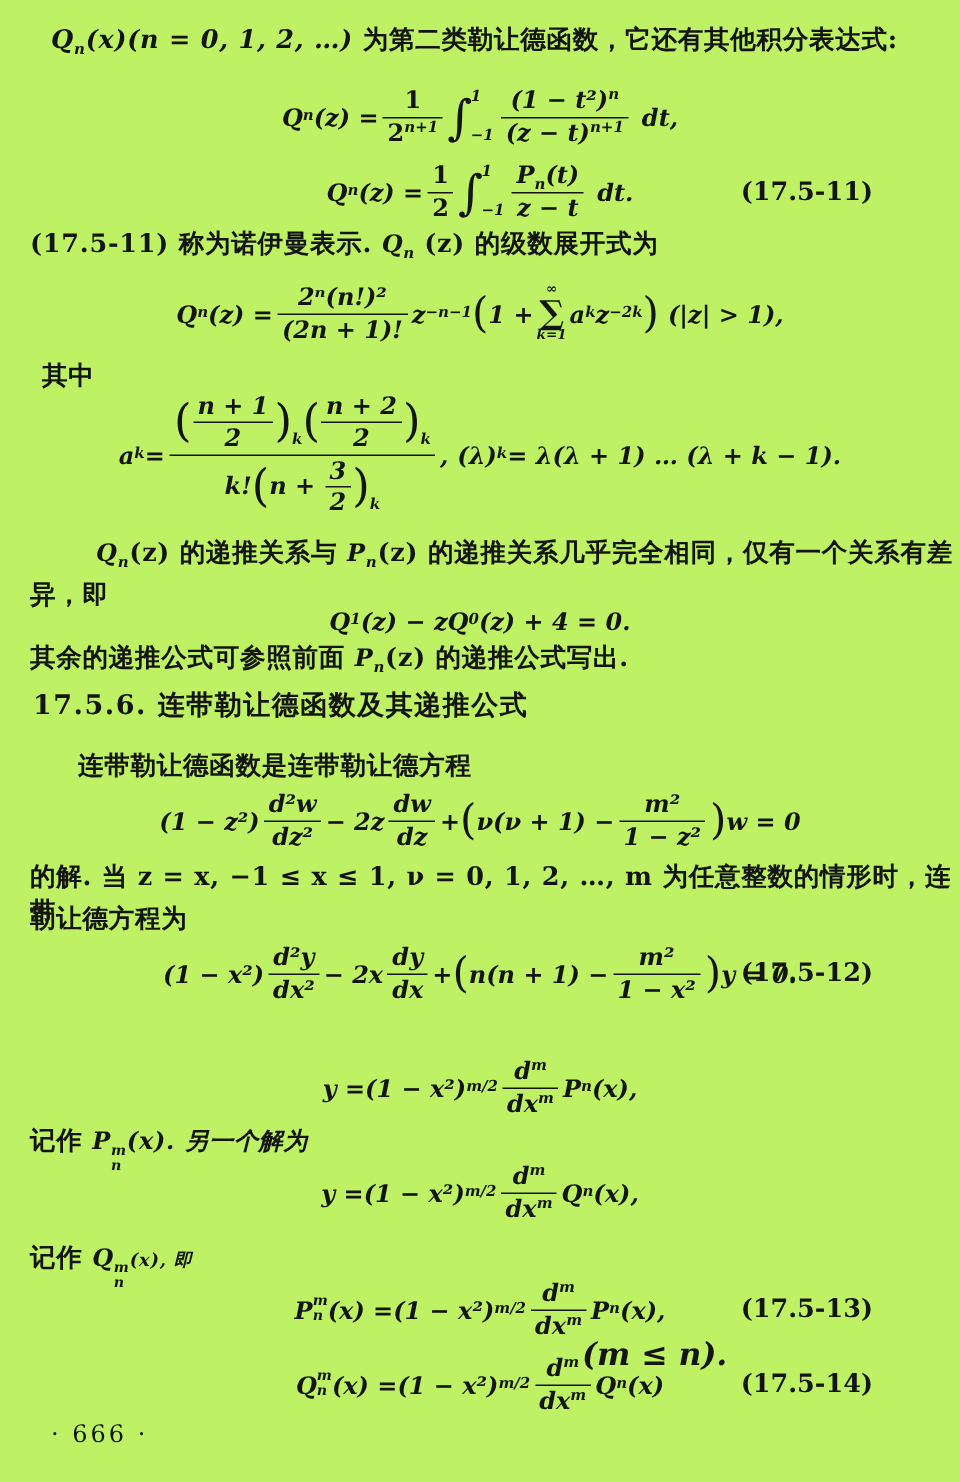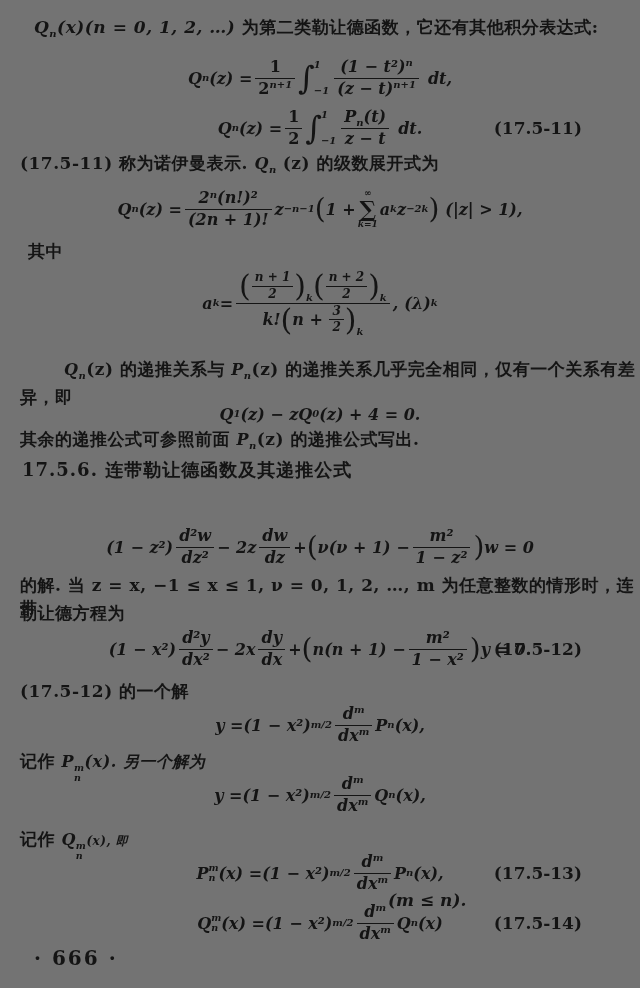--- a/index.html
+++ b/index.html
@@ -1,45 +1,45 @@
 <!DOCTYPE html>
 <html><head>
 <meta charset="utf-8">
 <style>
   html,body{margin:0;padding:0;background:#e8e8e4;}
   .page{
     position:relative;width:640px;height:988px;margin:0 auto;
-    background:#737373;color:#141414;overflow:hidden;
+    background:#bef264;color:#141414;overflow:hidden;
     font-family:"DejaVu Serif", serif;
   }
   .abs{position:absolute;}
   .cn{font-size:17px;font-weight:600;letter-spacing:0.5px;line-height:1.35;}
   .heading{font-size:18px;font-weight:700;letter-spacing:1px;}
   .row{position:absolute;left:0;right:0;display:flex;align-items:center;justify-content:center;
        font-size:16px;font-weight:600;}
   .m{font-style:italic;}
   .up{font-style:normal;}
   sub{font-size:10px;font-style:italic;vertical-align:-4px;line-height:0;}
   sup{font-size:10px;font-style:italic;vertical-align:6px;line-height:0;}
   .frac{display:inline-block;vertical-align:middle;text-align:center;line-height:1.15;margin:0 3px;}
   .frac > .top{display:block;padding:0 3px 1px 3px;border-bottom:1.6px solid #141414;white-space:nowrap;}
   .frac > .bot{display:block;padding:1px 3px 0 3px;white-space:nowrap;}
-  .frac.sm{font-size:12px;margin:0 1px;}
+  .frac.sm{font-size:16px;margin:0 1px;}
   .int{font-size:32px;font-style:normal;font-weight:400;vertical-align:middle;line-height:1;}
   .lims{display:inline-flex;flex-direction:column;justify-content:space-between;height:36px;
         font-size:10px;font-style:italic;vertical-align:middle;margin:0 2px 0 -1px;line-height:1;}
   .sum{display:inline-flex;flex-direction:column;align-items:center;vertical-align:middle;
        line-height:1;margin:0 2px;}
   .sum .shi,.sum .slo{font-size:9px;font-style:italic;}
   .sum .sig{font-size:22px;font-style:normal;}
   .bigp{font-size:28px;font-style:normal;font-weight:400;vertical-align:middle;line-height:1;}
   .bigp2{font-size:30px;font-style:normal;font-weight:400;vertical-align:middle;line-height:1;}
   .eqnum{position:absolute;right:58px;font-size:17px;font-weight:700;font-style:normal;text-align:center;}
   .gap{display:inline-block;width:6px;}
-  .pgnum{font-size:20px;font-weight:700;letter-spacing:2px;}
+  .pgnum{font-size:16px;font-weight:400;letter-spacing:2px;}
   .stack{display:inline-flex;flex-direction:column;font-size:9.5px;font-style:italic;
          line-height:1.05;vertical-align:-4px;}
 </style>
 </head>
 <body>
 
 <div class="page">
 
   <div class="abs cn" style="top:16px;left:34px;width:586px;">
     <span class="m">Q</span><sub>n</sub><span class="m">(x)(n = 0, 1, 2, …)</span><span> 为第二类勒让德函数，它还有其他积分表达式:</span>
@@ -129,20 +129,21 @@
         <span class="bigp2">(</span><span class="frac sm m"><span class="top">n + 1</span><span class="bot">2</span></span><span class="bigp2">)</span><sub style="vertical-align:-10px;">k</sub><span class="bigp2">(</span><span class="frac sm m"><span class="top">n + 2</span><span class="bot">2</span></span><span class="bigp2">)</span><sub style="vertical-align:-10px;">k</sub>
       </span>
       <span class="bot">
         <span class="m">k!</span><span class="bigp2">(</span><span class="m">n + </span><span class="frac sm m"><span class="top">3</span><span class="bot">2</span></span><span class="bigp2">)</span><sub style="vertical-align:-10px;">k</sub>
       </span>
     </span>
     <span class="m">,</span>
     <span class="gap"></span>
     <span class="m">(λ)</span>
       <sub>k</sub>
+      <span class="m"> = λ(λ + 1) … (λ + k − 1).</span>
   </div>
 
   <div class="abs cn" style="top:358px;left:64px;">
     <span class="m" style="font-size:16px;">Q</span><sub>n</sub><span>(z) 的递推关系与 </span><span class="m" style="font-size:16px;">P</span><sub>n</sub><span>(z) 的递推关系几乎完全相同，仅有一个关系有差</span>
   </div>
   <div class="abs cn" style="top:386px;left:20px;">异，即</div>
 
   <div class="row" style="top:402px;height:24px;">
     <span class="m">Q</span>
       <sub>1</sub>
@@ -152,20 +153,21 @@
   </div>
 
   <div class="abs cn" style="top:428px;left:20px;">
     <span>其余的递推公式可参照前面 </span><span class="m" style="font-size:16px;">P</span><sub>n</sub><span>(z) 的递推公式写出.</span>
   </div>
 
   <div class="abs heading" style="top:458px;left:22px;">
     <span>17.5.6.</span><span> 连带勒让德函数及其递推公式</span>
   </div>
 
+  <div class="abs cn" style="top:500px;left:52px;">连带勒让德函数是连带勒让德方程</div>
 
   <div class="row" style="top:522px;height:50px;">
     <span class="m">(1 − z²) </span>
     <span class="frac">
         <span class="top m">d²w</span>
         <span class="bot m">dz²</span>
       </span>
     <span class="m"> − 2z </span>
     <span class="frac">
         <span class="top m">dw</span>
@@ -201,21 +203,20 @@
     <span class="m">n(n + 1) − </span>
     <span class="frac">
         <span class="top m">m²</span>
         <span class="bot m">1 − x²</span>
       </span>
     <span class="bigp">)</span>
     <span class="m"> y = 0.</span>
     <span class="eqnum">(17.5-12)</span>
   </div>
 
-  <div class="abs cn" style="top:680px;left:20px;">(17.5-12) 的一个解</div>
 
   <div class="row" style="top:702px;height:46px;">
     <span class="m">y = </span>
     <span class="m">(1 − x²)</span>
       <sup>m/2</sup>
     <span class="frac">
       <span class="top m"><span>d</span><sup>m</sup></span>
       <span class="bot m"><span>dx</span><sup>m</sup></span>
     </span>
     <span class="m">P</span>
@@ -262,21 +263,21 @@
     <span class="frac">
       <span class="top m"><span>d</span><sup>m</sup></span>
       <span class="bot m"><span>dx</span><sup>m</sup></span>
     </span>
     <span class="m">P</span>
       <sub>n</sub>
       <span class="m">(x),</span>
     <span class="eqnum">(17.5-13)</span>
   </div>
 
-  <div class="abs m" style="top:890px;left:388px;font-size:17px;font-weight:600;">(m ≤ n).</div>
+  <div class="abs m" style="top:890px;left:388px;font-size:21px;font-weight:600;">(m ≤ n).</div>
 
   <div class="row" style="top:900px;height:46px;">
     <span class="m">Q</span>
       <span class="stack">
         <span>m</span>
         <span>n</span>
       </span>
       <span class="m">(x) = </span>
     <span class="m">(1 − x²)</span>
       <sup>m/2</sup>

